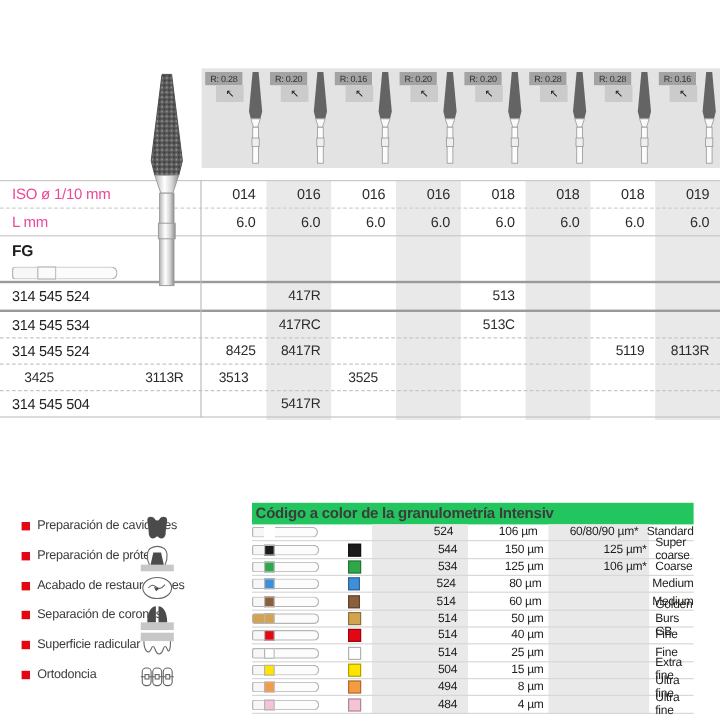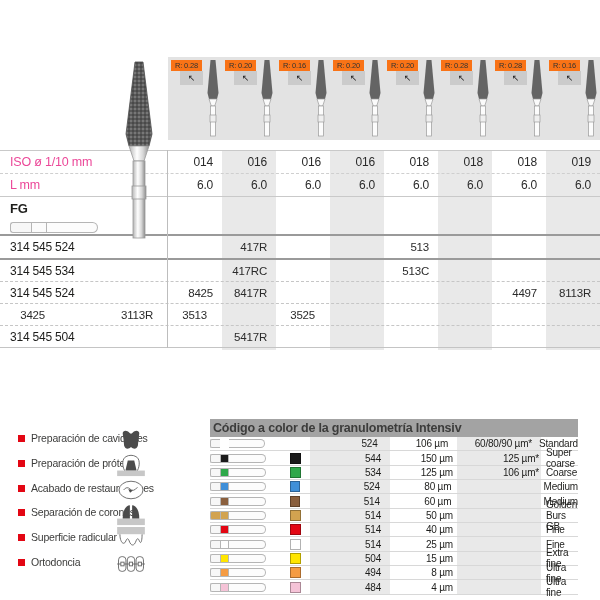--- a/index.html
+++ b/index.html
@@ -14,21 +14,21 @@
   .vline{position:absolute;left:167px;top:150px;width:1px;height:198px;background:#bdbdbd;z-index:2;}
 
   .tooth-box{position:absolute;top:6px;width:31px;height:31px;background:#fff;border:1px solid #d2d2d2;border-radius:2px;}
   .tb1{left:9px}.tb2{left:46px}
   .model{position:absolute;left:10px;top:60px;font-size:14px;font-weight:bold;color:#1d1d1b;}
 
   .big-bur{position:absolute;left:122px;top:60px;z-index:3;}
 
   .hcell{position:absolute;top:57px;width:54px;height:83px;}
   .rlabel{position:absolute;left:3px;top:3px;width:34px;height:27px;}
-  .rtext{position:absolute;left:0;top:0;width:31px;height:11px;background:#f97316;font-size:7.5px;line-height:11px;text-align:center;color:#333;}
+  .rtext{position:absolute;left:0;top:0;width:31px;height:11px;background:#a3a3a3;font-size:7.5px;line-height:11px;text-align:center;color:#333;}
   .rarrow{position:absolute;left:9px;top:11px;width:23px;height:14px;background:#cbcbcb;font-size:9px;line-height:14px;text-align:center;color:#222;}
   .sbur{position:absolute;left:38px;top:2px;}
 
   .row{position:absolute;left:0;width:600px;display:flex;z-index:1;}
   .iso-row{top:150px;height:23px;border-top:1px solid #c9c9c9;}
   .l-row{top:173px;height:23px;border-top:1px dashed #cfcfcf;}
   .row .rl{width:168px;box-sizing:border-box;padding-left:10px;font-size:12.5px;line-height:23px;color:#ec4899;}
   .row .c{width:54px;box-sizing:border-box;padding-right:9px;text-align:right;font-size:12px;line-height:23px;}
 
   .fg-area{position:absolute;left:0;top:196px;width:600px;height:38px;border-top:1px solid #c9c9c9;z-index:1;}
@@ -50,21 +50,21 @@
   .sym{position:absolute;left:18px;top:419px;width:178px;}
   .sym-title{height:18px;background:#e2e2e2;font-size:12px;font-weight:bold;color:#3c3c3b;line-height:18px;padding-left:2px;}
   .sym-item{position:relative;height:24.8px;margin-top:0;}
   .sym-items{margin-top:9px;}
   .bullet{position:absolute;left:0;top:7px;width:7px;height:7px;background:#e30613;}
   .sym-lab{position:absolute;left:13px;top:3px;font-size:10.5px;color:#3c3c3b;line-height:14px;}
   .sym-ic{position:absolute;left:99px;top:0;width:30px;height:24px;}
 
   
   .gran{position:absolute;left:210px;top:419px;width:368px;}
-  .gran-title{height:18px;background:#a3a3a3;font-size:12.5px;font-weight:bold;color:#3c3c3b;line-height:18px;padding-left:3px;}
+  .gran-title{height:18px;background:#22c55e;font-size:12.5px;font-weight:bold;color:#3c3c3b;line-height:18px;padding-left:3px;}
   .gran-body{position:relative;margin-top:0;}
   .g-stripe{position:absolute;top:0;height:158px;background:#e9e9e9;z-index:0;}
   .gstr1{left:100px;width:80px;}
   .gstr2{left:247px;width:84px;}
   .grow{position:relative;display:flex;align-items:center;height:14.35px;border-bottom:1px solid #d8d8d8;box-sizing:border-box;z-index:1;font-size:10px;color:#1d1d1b;}
   .g-bur{display:flex;height:9px;width:56px;box-sizing:border-box;}
   .g-tip{width:9px;border:1px solid #b5b5b5;border-right:0;background:#f7f7f7;border-radius:2px 0 0 2px;}
   .g-band{width:9px;border:1px solid #b5b5b5;background:#f7f7f7;box-sizing:border-box;}
   .g-body{flex:1;border:1px solid #b5b5b5;border-left:0;background:#fcfcfc;border-radius:0 5px 5px 0;}
   .g-sq{width:11px;height:11px;margin-left:24px;border:1px solid rgba(0,0,0,0.3);box-sizing:border-box;background:#fff;}
@@ -261,21 +261,21 @@
       <div class="c"></div>
     </div>
     <div class="prow pr3">
       <div class="pl">314 545 524</div>
       <div class="c">8425</div>
       <div class="c">8417R</div>
       <div class="c"></div>
       <div class="c"></div>
       <div class="c"></div>
       <div class="c"></div>
-      <div class="c">4497</div>
+      <div class="c">5119</div>
       <div class="c">8113R</div>
     </div>
     <div class="prow pr4">
       <div class="c">3425</div>
       <div class="c"></div>
       <div class="c">3113R</div>
       <div class="c">3513</div>
       <div class="c"></div>
       <div class="c">3525</div>
       <div class="c"></div>

